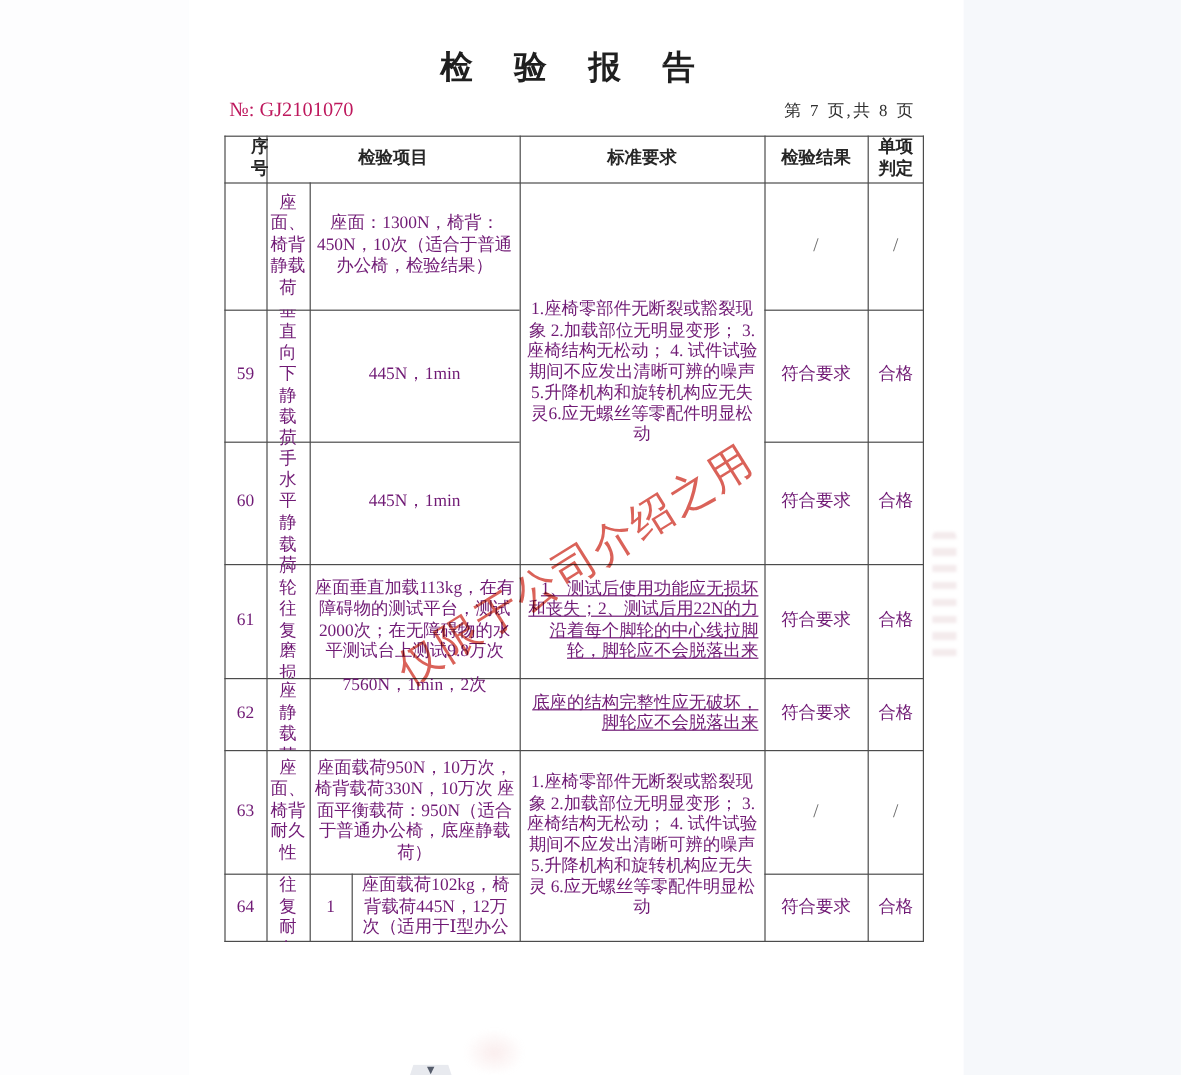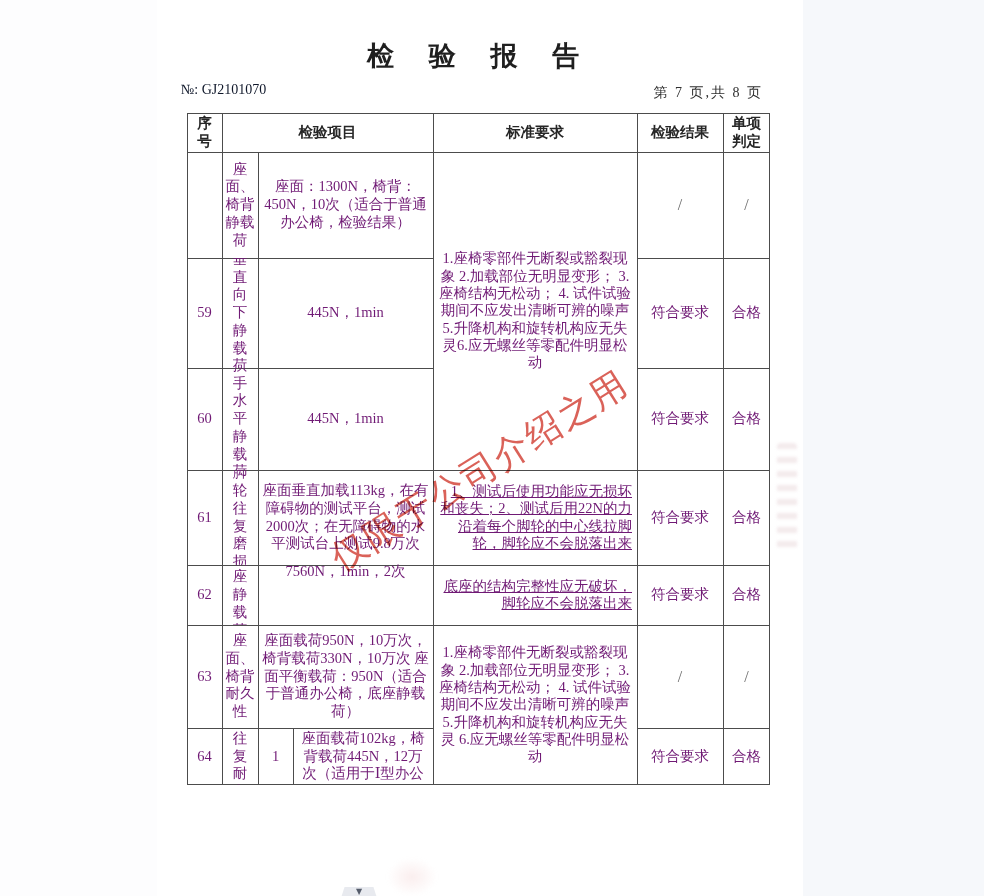--- a/index.html
+++ b/index.html
@@ -13,21 +13,21 @@
   .left-margin { position:absolute; left:0; top:0; width:157px; height:896px; background:#fdfdfe; }
   .page {
     position:absolute; left:157px; top:0; width:646px; height:896px;
     background:#ffffff;
   }
   .title {
     position:absolute; left:0; top:38px; width:100%;
     text-align:center; font-size:27px; font-weight:bold;
     letter-spacing:14px; color:#1f1f1f;
   }
-  .report-no { position:absolute; left:24px; top:82px; font-size:14px; color:#0f172a; }
+  .report-no { position:absolute; left:34px; top:82px; font-size:17px; color:#be185d; }
   .page-info { position:absolute; right:40px; top:84px; font-size:14px; letter-spacing:2px; color:#2e2e2e; }
 
   .report-table { position:absolute; left:30px; top:113px; width:583px; height:672px; }
 
   .vline, .hline { position:absolute; background:#4c4c4c; }
   .vline { width:1px; }
   .hline { height:1px; }
 
   .cell {
     position:absolute; display:flex; align-items:center; justify-content:center;
@@ -99,21 +99,21 @@
     <div class="hline" style="top:145px;left:450px;width:133px"></div>
     <div class="hline" style="top:255px;left:0;width:246px"></div>
     <div class="hline" style="top:255px;left:450px;width:133px"></div>
     <div class="hline" style="top:357px;left:0;width:583px"></div>
     <div class="hline" style="top:452px;left:0;width:583px"></div>
     <div class="hline" style="top:512px;left:0;width:583px"></div>
     <div class="hline" style="top:615px;left:0;width:246px"></div>
     <div class="hline" style="top:615px;left:450px;width:133px"></div>
     <div class="hline" style="top:671px;left:0;width:583px"></div>
 
-    <div class="cell hdr" style="left:0;top:0;width:35px;height:39px">序号</div>
+    <div class="cell hdr" style="left:12px;top:0;width:35px;height:39px">序号</div>
     <div class="cell hdr" style="left:35px;top:0;width:211px;height:39px">检验项目</div>
     <div class="cell hdr" style="left:246px;top:0;width:204px;height:39px">标准要求</div>
     <div class="cell hdr" style="left:450px;top:0;width:86px;height:39px">检验结果</div>
     <div class="cell hdr" style="left:536px;top:0;width:47px;height:39px">单项判定</div>
 
     <div class="cell" style="left:35px;top:39px;width:36px;height:106px">座面、椅背静载荷</div>
     <div class="cell" style="left:71px;top:39px;width:175px;height:106px">座面：1300N，椅背：450N，10次（适合于普通办公椅，检验结果）</div>
     <div class="cell slash" style="left:450px;top:39px;width:86px;height:106px">/</div>
     <div class="cell slash" style="left:536px;top:39px;width:47px;height:106px">/</div>
 

